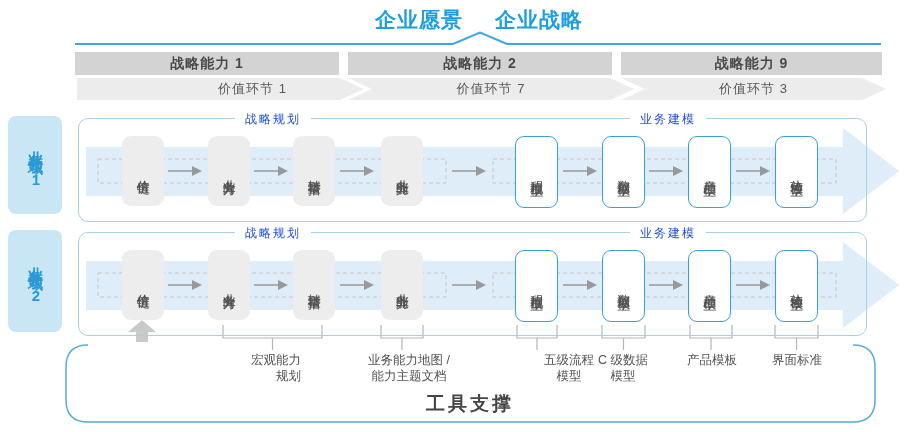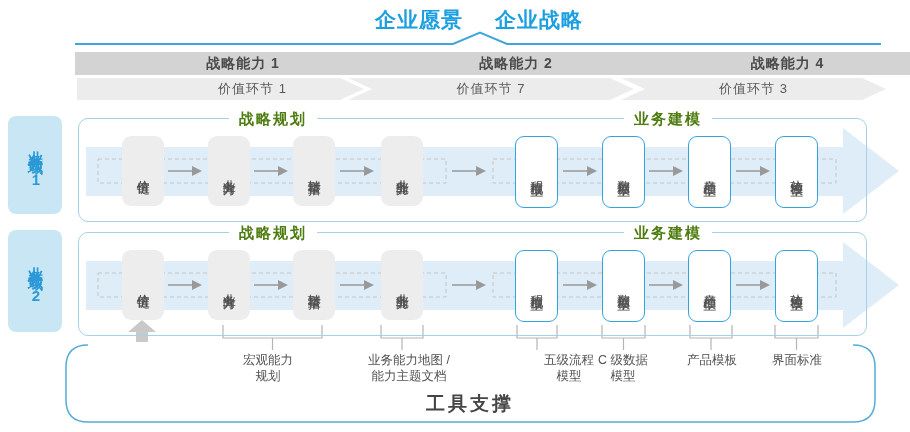--- a/index.html
+++ b/index.html
@@ -2,30 +2,30 @@
 <html><head>
 <meta charset="utf-8">
 <style>
   html,body{margin:0;padding:0;background:#fff;}
   .canvas{position:relative;width:910px;height:432px;background:#fff;overflow:hidden;
           font-family:"Liberation Sans",sans-serif;color:#4a4a4a;}
   svg.layer{position:absolute;left:0;top:0;z-index:0;}
   .title-span{position:absolute;top:6px;font-size:21px;font-weight:700;color:#1b9fe0;letter-spacing:1px;z-index:3;}
   .band{position:absolute;top:52px;height:23px;background:#d3d3d3;z-index:2;
         display:flex;align-items:center;justify-content:center;
-        font-size:14px;font-weight:700;color:#4a4a4a;letter-spacing:1px;padding-left:36px;}
+        font-size:14px;font-weight:700;color:#4a4a4a;letter-spacing:1px;}
   .chev-label{position:absolute;top:78px;height:22px;z-index:2;display:flex;align-items:center;justify-content:center;
         font-size:13px;color:#595959;letter-spacing:1px;}
   .side-box{position:absolute;left:8px;width:54px;background:#c9e6f5;border-radius:8px;z-index:2;
         display:flex;align-items:center;justify-content:center;}
   .side-box span{writing-mode:vertical-rl;text-orientation:upright;font-size:15px;font-weight:700;
         color:#2b99d6;letter-spacing:3px;}
   .row-frame{position:absolute;left:78px;width:787px;height:102px;border:1px solid #a3d2e8;border-radius:10px;z-index:1;}
   .sec-header{position:absolute;transform:translateX(-50%);background:#fff;padding:0 10px;z-index:2;
-        font-size:15px;font-weight:700;color:#4d7c0f;letter-spacing:2px;line-height:18px;}
+        font-size:12px;font-weight:400;color:#1d4ed8;letter-spacing:2px;line-height:18px;}
   .node{position:absolute;width:42px;height:70px;border-radius:9px;z-index:2;
         display:flex;align-items:center;justify-content:center;}
   .node span{writing-mode:vertical-rl;text-orientation:upright;font-size:13px;color:#4f4f4f;
         letter-spacing:1px;line-height:1.05;}
   .node.gray{background:#ededed;}
   .node.blue{background:#fff;border:1.4px solid #35a3db;width:41px;}
   .f-label{position:absolute;top:352px;transform:translateX(-50%);z-index:2;text-align:center;
         font-size:12.5px;color:#525252;white-space:pre-line;line-height:1.3;}
   .practice-box{position:absolute;left:100px;top:341px;width:104px;height:47px;border:1px solid #85c8ea;
         border-radius:8px;background:#fff;z-index:2;display:flex;align-items:center;justify-content:center;
@@ -92,21 +92,21 @@
     <polygon fill="#c9c9c9" points="136,342 136,332 128,332 142,320 156,332 148,332 148,342"></polygon>
 
     <path d="M88,345 Q66,345 66,367 L66,400 Q66,422 88,422 L853,422 Q875,422 875,400 L875,367 Q875,345 853,345" fill="none" stroke="#55acd8" stroke-width="1.5"></path>
   </svg>
 
   <span class="title-span" style="left:375px;">企业愿景</span>
   <span class="title-span" style="left:495px;text-align:center;">企业战略</span>
 
   <div class="band" style="left:75px;width:264px;">战略能力 1</div>
   <div class="band" style="left:348px;width:264px;">战略能力 2</div>
-  <div class="band" style="left:621px;width:261px;">战略能力 4</div>
+  <div class="band" style="left:621px;width:261px;">战略能力 9</div>
 
   <div class="chev-label" style="left:77px;width:287px;margin-left:32px;">价值环节 1</div>
   <div class="chev-label" style="left:348px;width:286px;">价值环节 7</div>
   <div class="chev-label" style="left:621px;width:265px;">价值环节 3</div>
 
   <div class="side-box" style="top:116px;height:98px;">
     <span>业务领域 1</span>
   </div>
   <div class="side-box" style="top:230px;height:102px;">
     <span>业务领域 2</span>
@@ -163,21 +163,21 @@
   <div class="node blue" style="left:602px;top:250px;">
       <span>数据模型</span>
     </div>
   <div class="node blue" style="left:688px;top:250px;">
       <span>产品模型</span>
     </div>
   <div class="node blue" style="left:775px;top:250px;">
       <span>体验模型</span>
     </div>
 
-  <div class="f-label" style="left:268px;">宏观能力
+  <div class="f-label" style="left:276px;text-align:right;">宏观能力
 规划</div>
   <div class="f-label" style="left:409px;">业务能力地图 /
 能力主题文档</div>
   <div class="f-label" style="left:537px;margin-left:32px;">五级流程
 模型</div>
   <div class="f-label" style="left:623px;">C 级数据
 模型</div>
   <div class="f-label" style="left:712px;">产品模板</div>
   <div class="f-label" style="left:797px;">界面标准</div>
 

